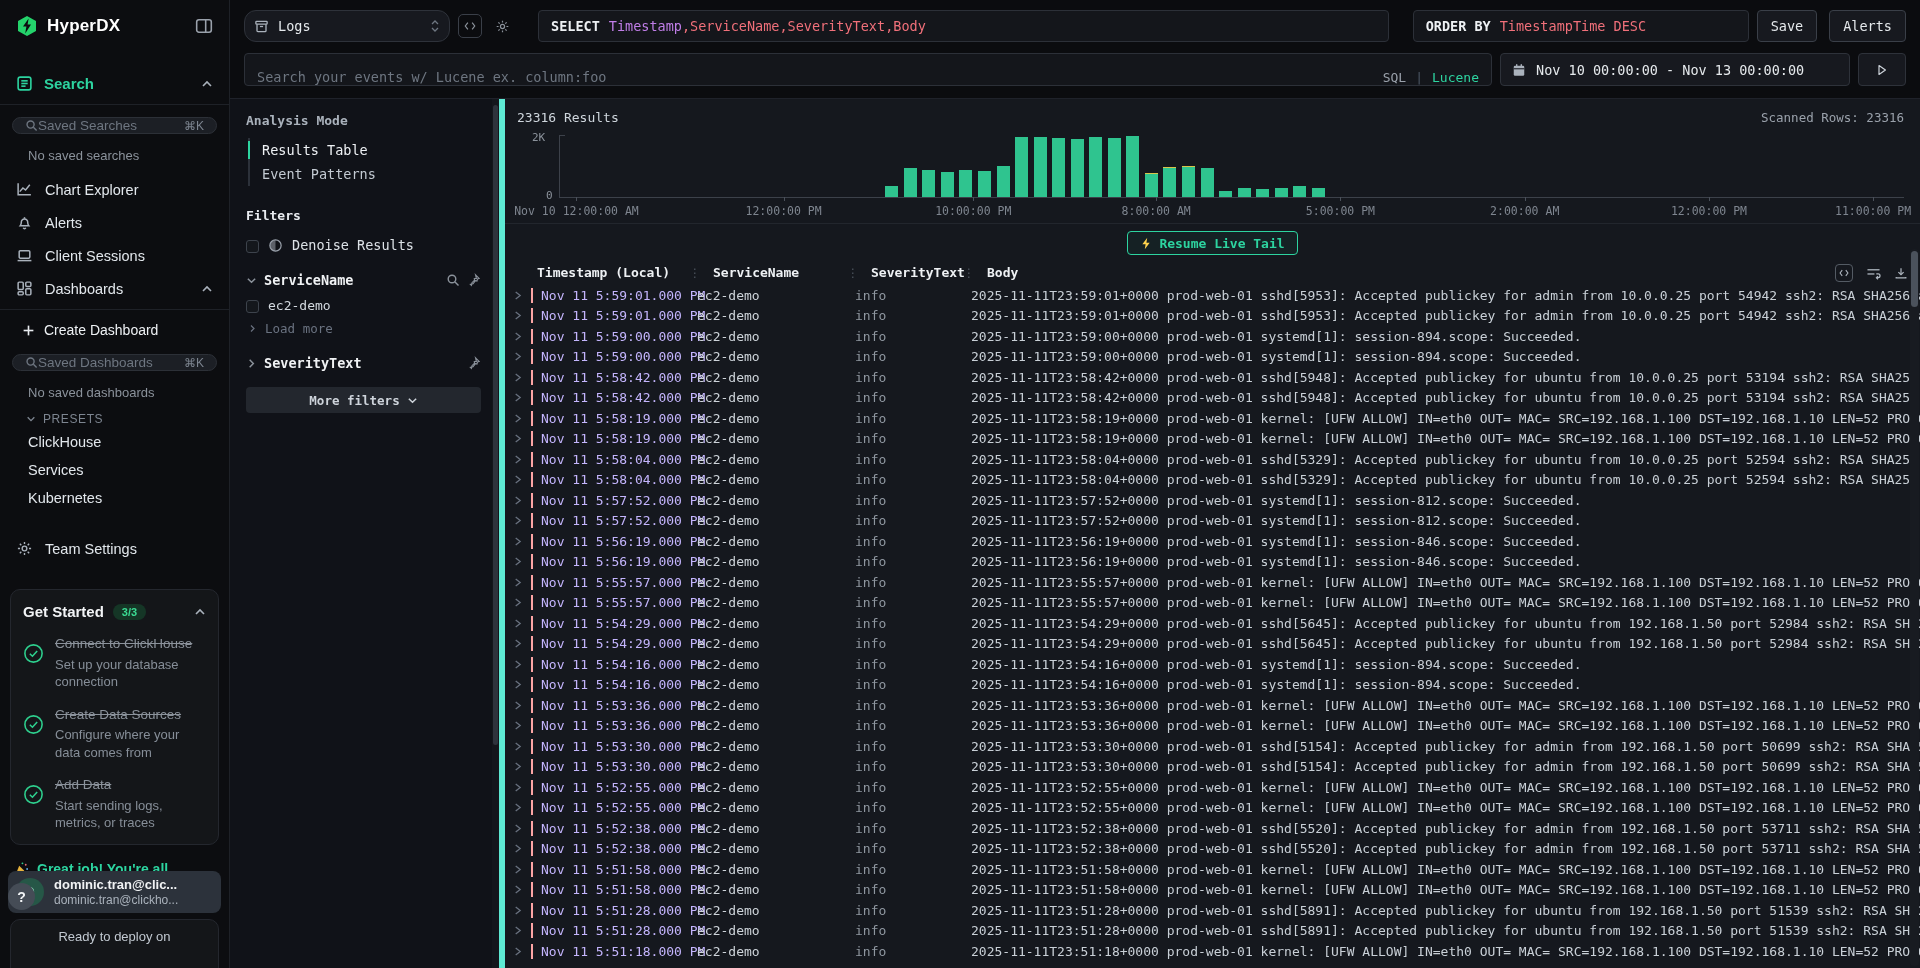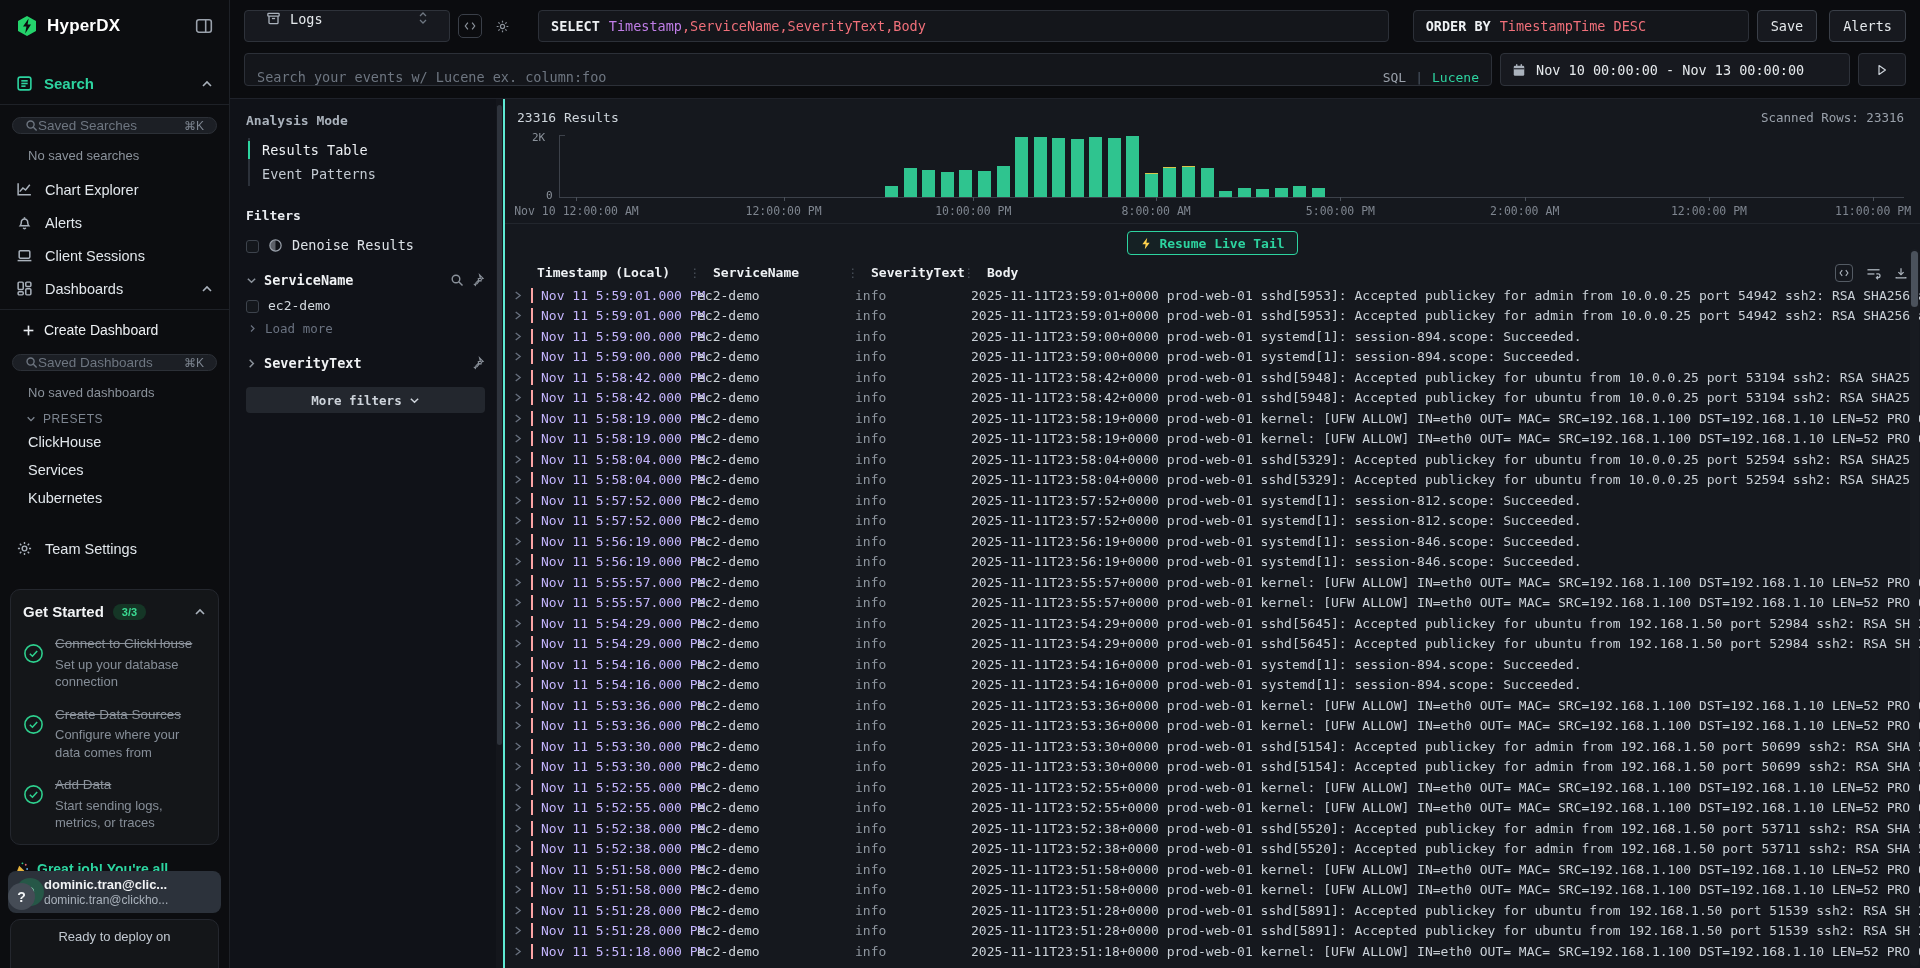--- a/index.html
+++ b/index.html
@@ -33,33 +33,33 @@
   .gs-head{display:flex;align-items:center;gap:9px;cursor:pointer}
   .gs-title{font-weight:700;font-size:15px;color:#f2f4f6}
   .gs-badge{background:#153626;color:#3bdb93;font-size:11px;font-weight:700;padding:2px 9px;border-radius:10px}
   .gs-head .sp{flex:1}
   .gs-item{display:flex;gap:11px;margin-top:15px;align-items:flex-start}
   .gs-check{margin-top:8px}
   .gs-item-title{color:#8b929b;font-weight:400;font-size:13.5px;line-height:1.3;text-decoration:line-through}
   .gs-item-desc{color:#868e98;font-size:13px;line-height:1.35;margin-top:3px}
   .congrats{display:flex;gap:8px;align-items:center;color:#2dd4a0;font-weight:700;font-size:14px;margin:16px 0 0 14px;white-space:nowrap}
   .help-fab{position:absolute;left:8px;bottom:58px;width:27px;height:27px;border-radius:50%;background:#454c56;color:#f2f4f6;display:flex;align-items:center;justify-content:center;font-weight:700;font-size:14px;z-index:3;border:none;cursor:pointer}
-  .user-pill{display:flex;align-items:center;margin:6px 8px;background:#2c323b;border-radius:8px;padding:6px 10px 6px 8px;position:relative;z-index:2;cursor:pointer;margin-top:-6px}
+  .user-pill{display:flex;align-items:center;gap:10px;margin:6px 8px;background:#2c323b;border-radius:8px;padding:6px 10px 6px 8px;position:relative;z-index:2;cursor:pointer;margin-top:-6px}
   .avatar{width:28px;height:28px;min-width:28px;border-radius:50%;background:#265747;color:#93e7c3;font-weight:700;font-size:13px;display:flex;align-items:center;justify-content:center}
   .user-name{font-weight:700;font-size:13px;color:#f0f2f4;white-space:nowrap}
   .user-email{font-size:12px;color:#aab2bc;margin-top:1px;white-space:nowrap}
   .teaser{margin:2px 10px 0;background:#141619;border:1px solid #24272e;border-radius:10px 10px 0 0;padding:9px 0 30px;text-align:center;color:#c2c9d1;font-size:13px}
   .bottom-stack{margin-top:auto}
 
   
   main{flex:1;display:flex;flex-direction:column;min-width:0;font-family:"DejaVu Sans Mono","Liberation Mono",monospace}
   .topbar{padding:10px 14px 12px;border-bottom:1px solid #1f222a;background:#0b0c0f}
   .tb-row{display:flex;align-items:center;gap:8px}
   .tb-row + .tb-row{margin-top:11px}
-  .src-select{display:flex;align-items:flex-start;gap:9px;width:206px;height:32px;background:#17191f;border:1px solid #2e323a;border-radius:4px;padding:0 21px;color:#e5e9ec;font-size:13.5px;cursor:pointer}
+  .src-select{display:flex;align-items:center;gap:9px;width:206px;height:32px;background:#17191f;border:1px solid #2e323a;border-radius:12px;padding:0 9px;color:#e5e9ec;font-size:13.5px;cursor:pointer}
   .src-select .sp{flex:1}
   .icon-btn{width:24px;height:24px;display:flex;align-items:center;justify-content:center;color:#8b929b;background:none;border:none;cursor:pointer}
   .icon-btn.boxed{border:1px solid #3a3f48;border-radius:5px}
   .query-box{height:32px;background:#14161b;border:1px solid #2c3038;border-radius:4px;display:flex;align-items:center;padding:0 12px;font-size:13.5px;white-space:nowrap;overflow:hidden;cursor:text}
   .query-box.grow{flex:1;margin:0 16px}
   .query-box .kw{color:#eef1f4;font-weight:700;margin-right:9px}
   .tok-purple{color:#c07ee8}
   .tok-red{color:#f1707a}
   .order-box{width:336px}
   .tb-btn{height:32px;background:#17191f;border:1px solid #3a3f48;border-radius:4px;color:#e5e9ec;font-size:13.5px;padding:0 13px;font-family:inherit;cursor:pointer}
@@ -69,21 +69,21 @@
   .search-box input::placeholder{color:#6e7681}
   .lang{display:flex;gap:9px;font-size:13px;align-items:center}
   .lang .sql{color:#9aa1ab;cursor:pointer}
   .lang .div{color:#4b5563}
   .lang .lucene{color:#2dd4a0;cursor:pointer}
   .date-box{width:350px;height:33px;background:#17191f;border:1px solid #2e323a;border-radius:4px;display:flex;align-items:center;gap:10px;padding:0 11px;color:#e5e9ec;font-size:13.5px;cursor:pointer;white-space:nowrap}
   .play-btn{width:48px;height:33px;background:#17191f;border:1px solid #2e323a;border-radius:4px;display:flex;align-items:center;justify-content:center;color:#cdd3da;cursor:pointer}
 
   .content{flex:1;display:flex;min-height:0}
   
-  .filters-col{width:275px;min-width:275px;background:#101218;border-right:2px solid #5eead4;padding:14px 18px 0 16px;position:relative;font-size:13px}
+  .filters-col{width:275px;min-width:275px;background:#101218;border-right:6px solid #5eead4;padding:14px 18px 0 16px;position:relative;font-size:13px}
   .sec-label{font-weight:700;font-size:13px;color:#aab2bc}
   .sec-label.bright{color:#e8ebef}
   .modes{border-left:2px solid #2c313a;margin:10px 0 0 2px}
   .mode{padding:4px 0 4px 12px;font-size:13.5px;color:#c3cad2;position:relative;cursor:pointer}
   .mode.active{color:#eef1f4}
   .mode.active::before{content:"";position:absolute;left:-2px;top:3px;bottom:3px;width:2px;background:#2dd4a0}
   .filters-label{margin-top:22px}
   .checkrow{display:flex;align-items:flex-end;gap:9px;margin-top:14px;color:#dde2e7;font-size:13.5px}
   .checkbox{width:13px;height:13px;min-width:13px;border:1px solid #3d434c;border-radius:3px;background:#14171c;cursor:pointer}
   .fgroup-hdr{display:flex;align-items:center;gap:7px;margin-top:19px;color:#f0f2f4;font-weight:700;font-size:13.5px;cursor:pointer}

